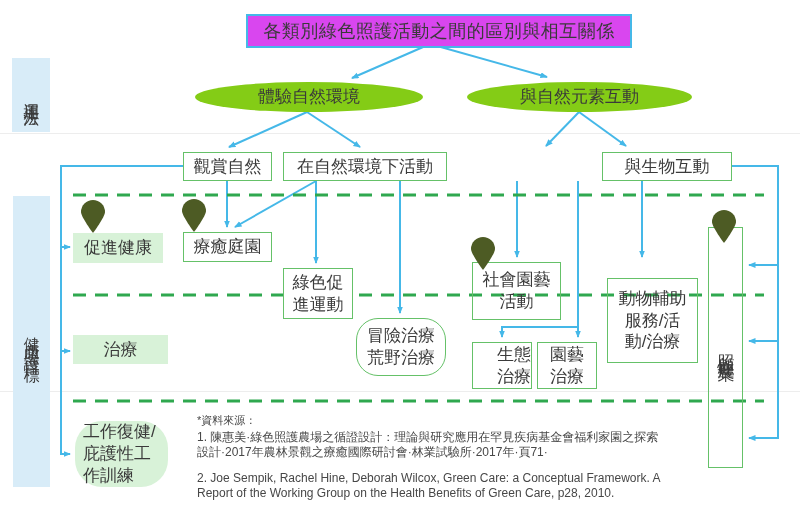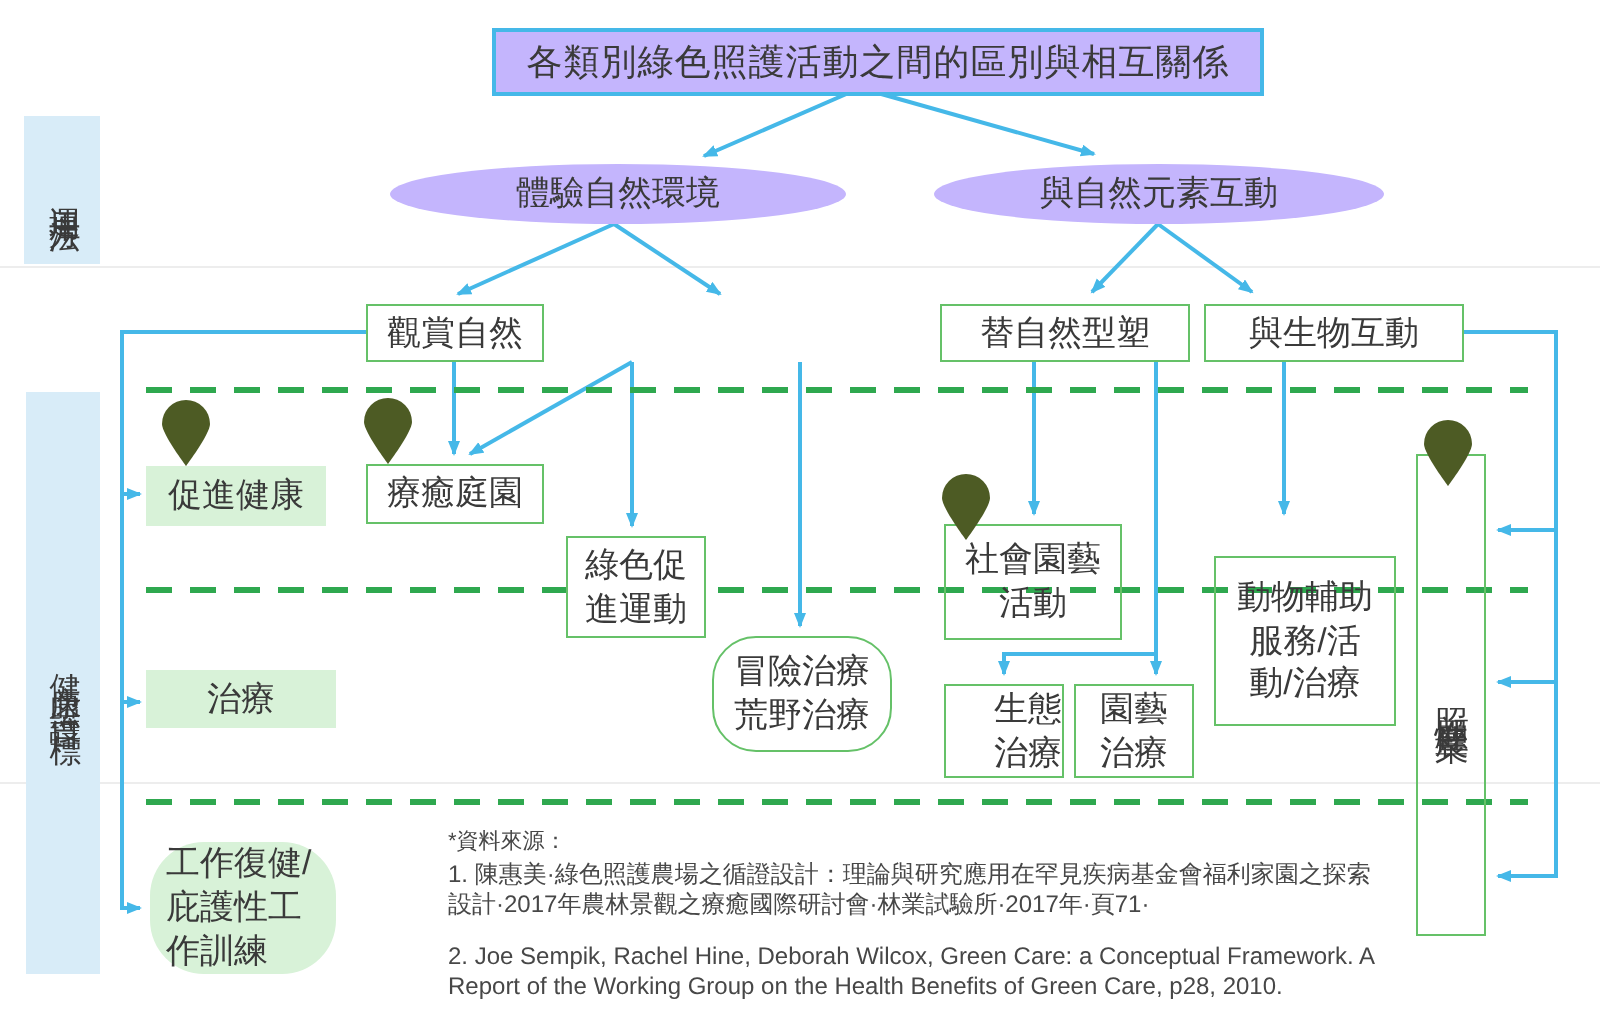--- a/index.html
+++ b/index.html
@@ -13,28 +13,28 @@
   .box{
     position:absolute;display:flex;align-items:center;justify-content:center;
     box-sizing:border-box;text-align:center;white-space:pre-line;line-height:1.28;
     font-size:17px;z-index:2;
   }
   .outline{background:#fff;border:1.5px solid #65c168;}
   .outline-clear{background:transparent;border:1.5px solid #65c168;}
   .fill-green{background:#d8f2d8;}
   .sidebar{background:#d8ecf8;font-size:16px;}
   .vert{writing-mode:vertical-rl;text-orientation:upright;}
-  .ellipse{background:#c4b5fd;border-radius:50%;}
+  .ellipse{background:#84cc16;border-radius:50%;}
   .title-box{
     position:absolute;left:246px;top:14px;width:382px;height:30px;z-index:2;
-    background:#c4b5fd;border:2px solid #45b8e8;display:flex;align-items:center;justify-content:center;
+    background:#d946ef;border:2px solid #45b8e8;display:flex;align-items:center;justify-content:center;
     font-size:18px;letter-spacing:.5px;
   }
   .left-align{justify-content:flex-start;text-align:left;padding-left:8px;border-radius:27px;}
-  .footnote{position:absolute;left:197px;top:413px;width:500px;z-index:2;color:#474747;margin-left:27px;}
+  .footnote{position:absolute;left:197px;top:413px;width:500px;z-index:2;color:#474747;}
   .footnote .note-label{font-size:11px;margin-bottom:2px;}
   .footnote .ref{font-size:12px;line-height:1.22;white-space:pre-line;}
   .footnote .ref + .ref{margin-top:12px;}
 </style>
 </head>
 <body>
 
 <div class="canvas">
 
   <div class="faint" style="top:133px;"></div>
@@ -77,21 +77,21 @@
 
   <div class="title-box">各類別綠色照護活動之間的區別與相互關係</div>
 
   <div class="box sidebar vert" style="left:12px;top:58px;width:38px;height:74px;letter-spacing:2px;">運用方法</div>
   <div class="box sidebar vert" style="left:13px;top:196px;width:37px;height:291px;letter-spacing:6px;">健康照護目標</div>
 
   <div class="box ellipse" style="left:195px;top:82px;width:228px;height:30px;">體驗自然環境</div>
   <div class="box ellipse" style="left:467px;top:82px;width:225px;height:30px;">與自然元素互動</div>
 
   <div class="box outline" style="left:183px;top:152px;width:89px;height:29px;">觀賞自然</div>
-  <div class="box outline" style="left:470px;top:152px;width:125px;height:29px;">替自然型塑</div>
+  <div class="box outline" style="left:283px;top:152px;width:164px;height:29px;">在自然環境下活動</div>
   <div class="box outline" style="left:602px;top:152px;width:130px;height:29px;">與生物互動</div>
 
   <div class="box fill-green" style="left:73px;top:233px;width:90px;height:30px;">促進健康</div>
   <div class="box fill-green" style="left:73px;top:335px;width:95px;height:29px;">治療</div>
   <div class="box fill-green left-align" style="left:75px;top:421px;width:93px;height:66px;">工作復健/
 庇護性工
 作訓練</div>
 
   <div class="box outline" style="left:183px;top:232px;width:89px;height:30px;">療癒庭園</div>
   <div class="box outline" style="left:283px;top:268px;width:70px;height:51px;font-family:Liberation Serif, serif;">綠色促

